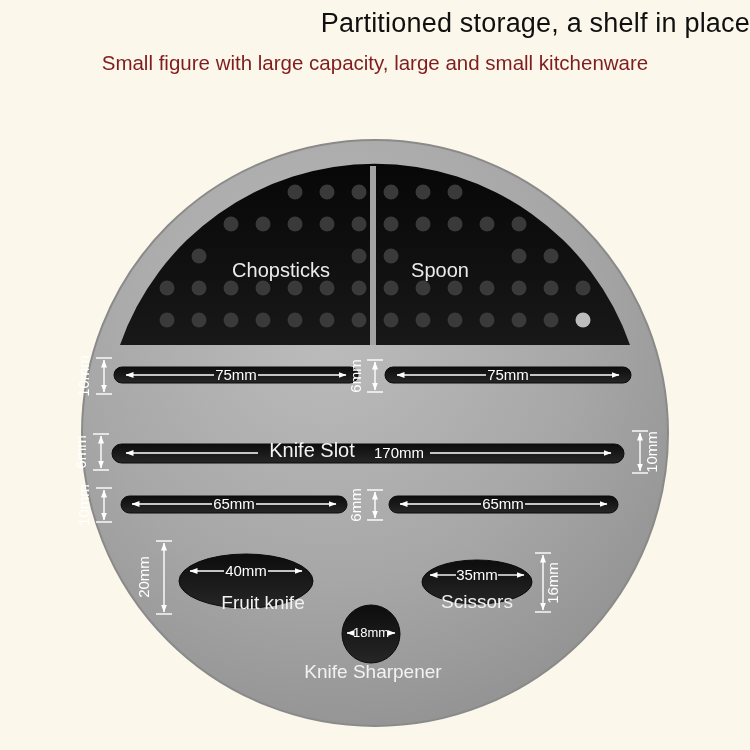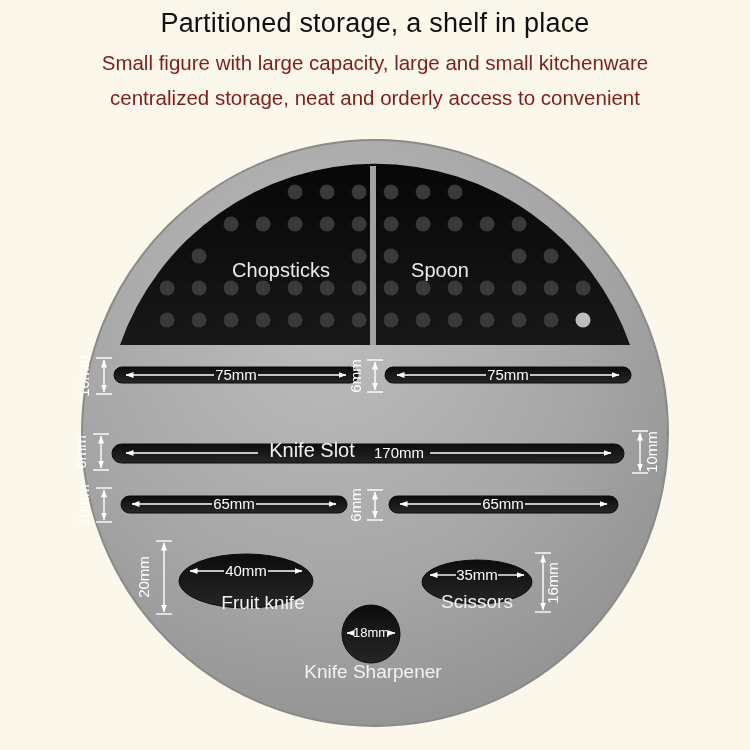--- a/index.html
+++ b/index.html
@@ -10,20 +10,21 @@
     position: relative;
     overflow: hidden;
   }
   .header { position: absolute; top: 0; left: 0; width: 750px; text-align: center; }
   .title {
     margin-top: 8px;
     font-size: 27px;
     font-weight: 500;
     color: #101010;
     letter-spacing: 0.2px;
+    text-align: right;
   }
   .subtitle {
     font-size: 20.5px;
     font-weight: 400;
     color: #7f1d1d;
     margin-top: 14px;
     line-height: 1.0;
   }
   svg { position: absolute; top: 0; left: 0; }
   .t-compartment { font-family: "Liberation Sans", sans-serif; font-size: 20px; fill: #ebebeb; text-anchor: middle; }
@@ -33,21 +34,20 @@
   .dline { stroke: #ffffff; stroke-width: 1.4; fill: none; }
   .tick { stroke: #ffffff; stroke-width: 1.4; }
   .slot { fill: url(#slotGrad); stroke: #0a0a0a; stroke-width: 1; }
 </style>
 </head>
 <body>
 
 <div class="header">
   <div class="title">Partitioned storage, a shelf in place</div>
   <div class="subtitle">Small figure with large capacity, large and small kitchenware</div>
-  <div class="subtitle">centralized storage, neat and orderly access to convenient</div>
 </div>
 
 <svg width="750" height="750" viewBox="0 0 750 750">
   <defs>
     <radialGradient id="discGrad" cx="42%" cy="32%" r="78%">
       <stop offset="0%" stop-color="#bcbcbc"></stop>
       <stop offset="55%" stop-color="#a7a7a7"></stop>
       <stop offset="100%" stop-color="#8e8e8e"></stop>
     </radialGradient>
     <linearGradient id="wellGrad" x1="0" y1="0" x2="0" y2="1">

